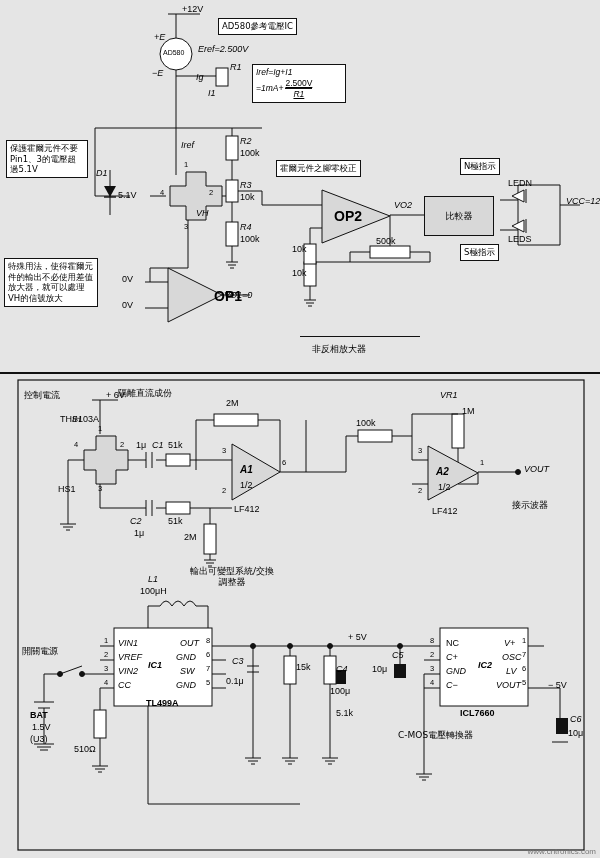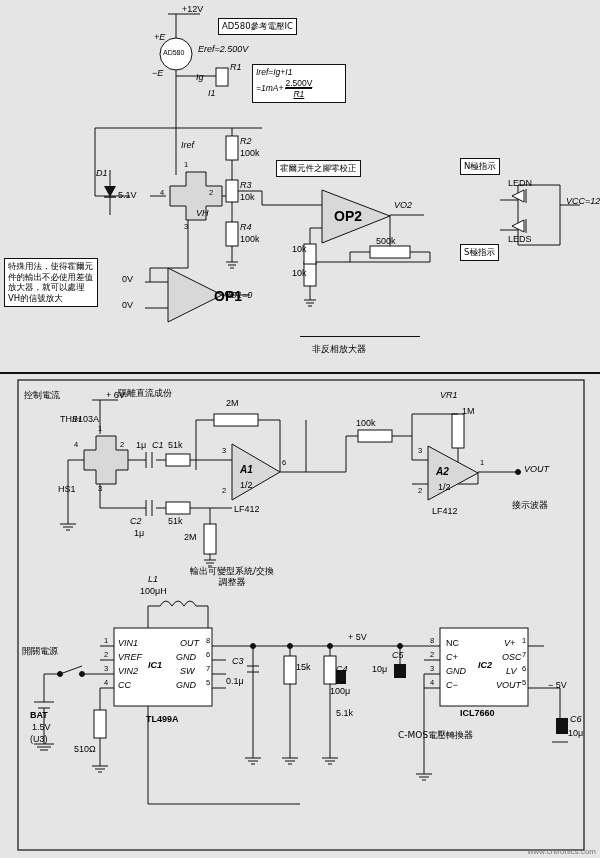--- a/index.html
+++ b/index.html
@@ -139,20 +139,21 @@
       <div class="ital">Iref=Ig+I1</div>
       <div style="display:flex;align-items:center;">
         <span class="ital">=1mA+</span>
         <span style="display:inline-block;text-align:center;margin-left:2px;text-decoration:underline;">
           <span style="display:block;border-bottom:1px solid #111;">2.500V</span>
           <span class="ital" style="display:block;">R1</span>
         </span>
       </div>
     </div>
 
+    <div class="callout cn" style="left:6px;top:140px;width:74px;">保護霍爾元件不要Pin1、3的電壓超過5.1V</div>
     <div class="lbl ital" style="left:96px;top:168px;">D1</div>
     <div class="lbl" style="left:118px;top:190px;">5.1V</div>
 
     <div class="pin" style="left:184px;top:160px;">1</div>
     <div class="pin" style="left:160px;top:188px;">4</div>
     <div class="pin" style="left:209px;top:188px;">2</div>
     <div class="pin" style="left:184px;top:222px;">3</div>
 
     <div class="lbl ital" style="left:240px;top:136px;">R2</div>
     <div class="lbl" style="left:240px;top:148px;">100k</div>
@@ -165,20 +166,21 @@
     <div class="lbl ital" style="left:196px;top:208px;">VH</div>
 
     <div class="opamp-txt" style="left:174px;top:288px;margin-left:40px;">OP1</div>
     <div class="lbl ital" style="left:224px;top:290px;">VO1=0</div>
     <div class="lbl" style="left:122px;top:274px;">0V</div>
     <div class="lbl" style="left:122px;top:300px;">0V</div>
     <div class="callout cn" style="left:4px;top:258px;width:86px;">特殊用法，使得霍爾元件的輸出不必使用差值放大器，就可以處理VH的信號放大</div>
 
     <div class="opamp-txt" style="left:334px;top:208px;">OP2</div>
     <div class="lbl ital" style="left:394px;top:200px;">VO2</div>
+    <div class="box cn" style="left:424px;top:196px;width:68px;height:38px;background:#d8d8d8;">比較器</div>
 
     <div class="lbl" style="left:292px;top:244px;">10k</div>
     <div class="lbl" style="left:292px;top:268px;">10k</div>
     <div class="lbl" style="left:376px;top:236px;">500k</div>
     <div class="lbl cn" style="left:312px;top:344px;">非反相放大器</div>
     <div style="position:absolute;left:300px;top:336px;width:120px;border-top:1px solid #111;"></div>
 
     <div class="callout cn" style="left:460px;top:158px;">N極指示</div>
     <div class="callout cn" style="left:460px;top:244px;">S極指示</div>
     <div class="lbl" style="left:508px;top:178px;">LEDN</div>
@@ -412,21 +414,21 @@
     <div class="pin" style="left:206px;top:304px;">5</div>
 
     <div class="lbl ital" style="left:118px;top:264px;">VIN1</div>
     <div class="lbl ital" style="left:118px;top:278px;">VREF</div>
     <div class="lbl ital" style="left:118px;top:292px;">VIN2</div>
     <div class="lbl ital" style="left:118px;top:306px;">CC</div>
     <div class="lbl ital" style="left:180px;top:264px;">OUT</div>
     <div class="lbl ital" style="left:176px;top:278px;">GND</div>
     <div class="lbl ital" style="left:180px;top:292px;">SW</div>
     <div class="lbl ital" style="left:176px;top:306px;">GND</div>
-    <div class="lbl" style="left:146px;top:340px;font-weight:bold;">TL499A</div>
+    <div class="lbl" style="left:146px;top:324px;font-weight:bold;">TL499A</div>
 
     <div class="lbl ital" style="left:148px;top:286px;font-weight:bold;">IC1</div>
 
     <div class="lbl" style="left:348px;top:258px;">+ 5V</div>
     <div class="lbl ital" style="left:232px;top:282px;">C3</div>
     <div class="lbl" style="left:226px;top:302px;">0.1μ</div>
     <div class="lbl" style="left:296px;top:288px;">15k</div>
     <div class="lbl" style="left:336px;top:334px;">5.1k</div>
     <div class="lbl ital" style="left:336px;top:290px;">C4</div>
     <div class="lbl" style="left:330px;top:312px;">100μ</div>

